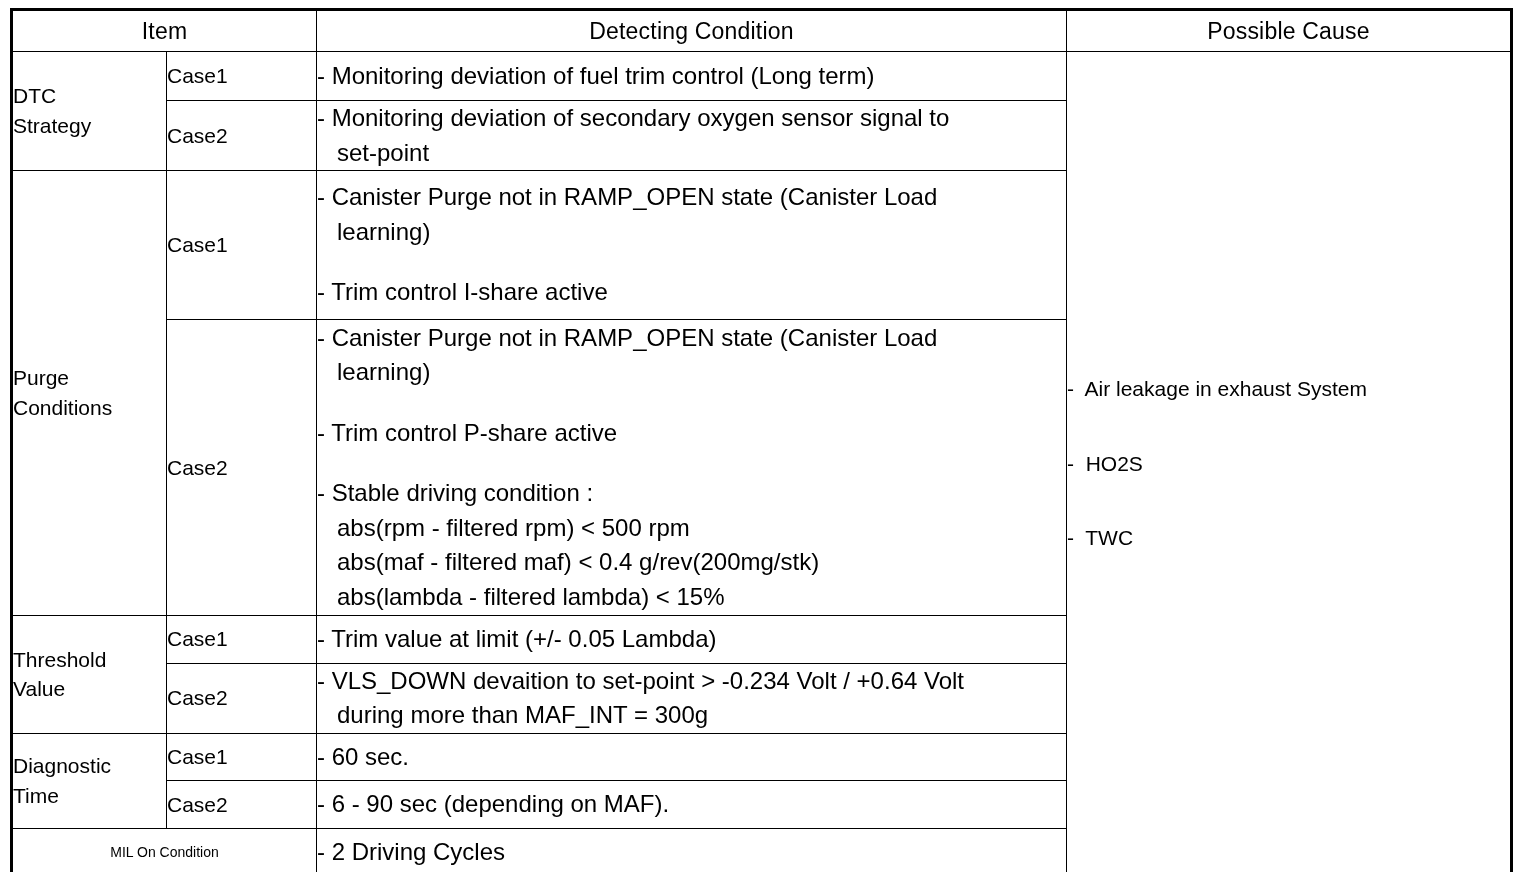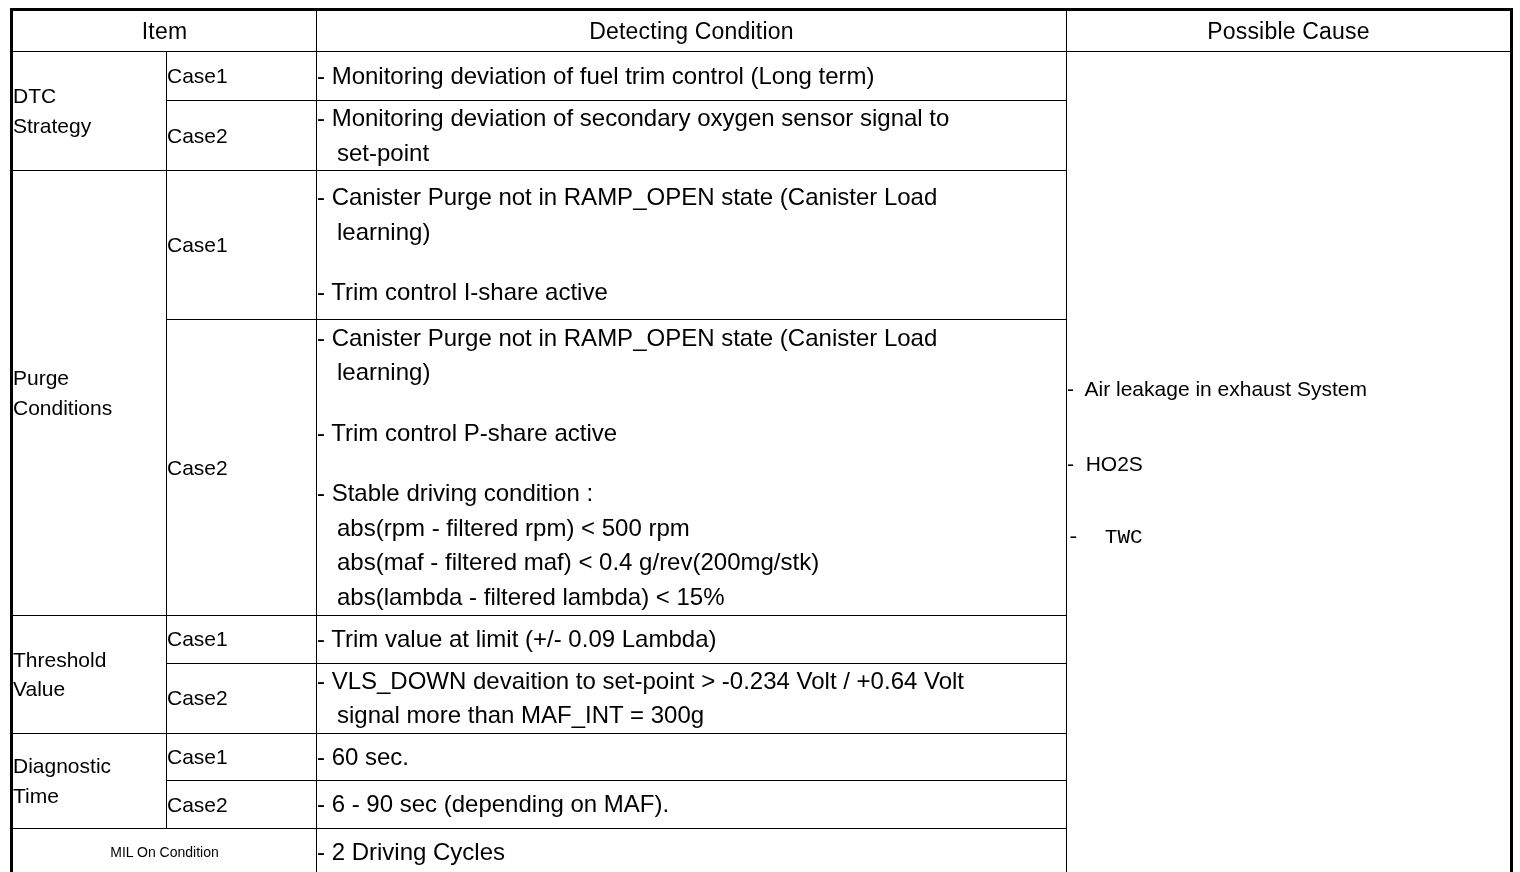--- a/index.html
+++ b/index.html
@@ -76,21 +76,21 @@
   .bullet-line {
     white-space: pre;
   }
   .gap-line {
     height: 26px;
   }
   .cause-item {
     margin: 0 0 44px 0;
     white-space: pre;
   }
-  .cause-item:last-child { margin-bottom: 0; font-family: Liberation Mono, monospace; }
+  .cause-item:last-child { margin-bottom: 0; }
   .sub {
     padding-left: 20px;
     white-space: pre;
   }
   .mil-cell {
     text-align: center;
     font-size: 14px;
   }
 </style>
 </head>
@@ -166,29 +166,29 @@
         </td>
       </tr>
 
       <tr>
         <td class="item-cell" rowspan="2">
           <div>Threshold</div>
           <div>Value</div>
         </td>
         <td class="case-cell" style="height:45px">Case1</td>
         <td class="detect-cell mid">
-          <div class="bullet-line">- Trim value at limit (+/- 0.09 Lambda)</div>
+          <div class="bullet-line">- Trim value at limit (+/- 0.05 Lambda)</div>
         </td>
       </tr>
 
       <tr>
         <td class="case-cell" style="height:65px">Case2</td>
         <td class="detect-cell">
           <div class="bullet-line">- VLS_DOWN devaition to set-point &gt; -0.234 Volt / +0.64 Volt</div>
-          <div class="bullet-line sub">signal more than MAF_INT = 300g</div>
+          <div class="bullet-line sub">during more than MAF_INT = 300g</div>
         </td>
       </tr>
 
       <tr>
         <td class="item-cell" rowspan="2">
           <div>Diagnostic</div>
           <div>Time</div>
         </td>
         <td class="case-cell" style="height:44px">Case1</td>
         <td class="detect-cell mid">

